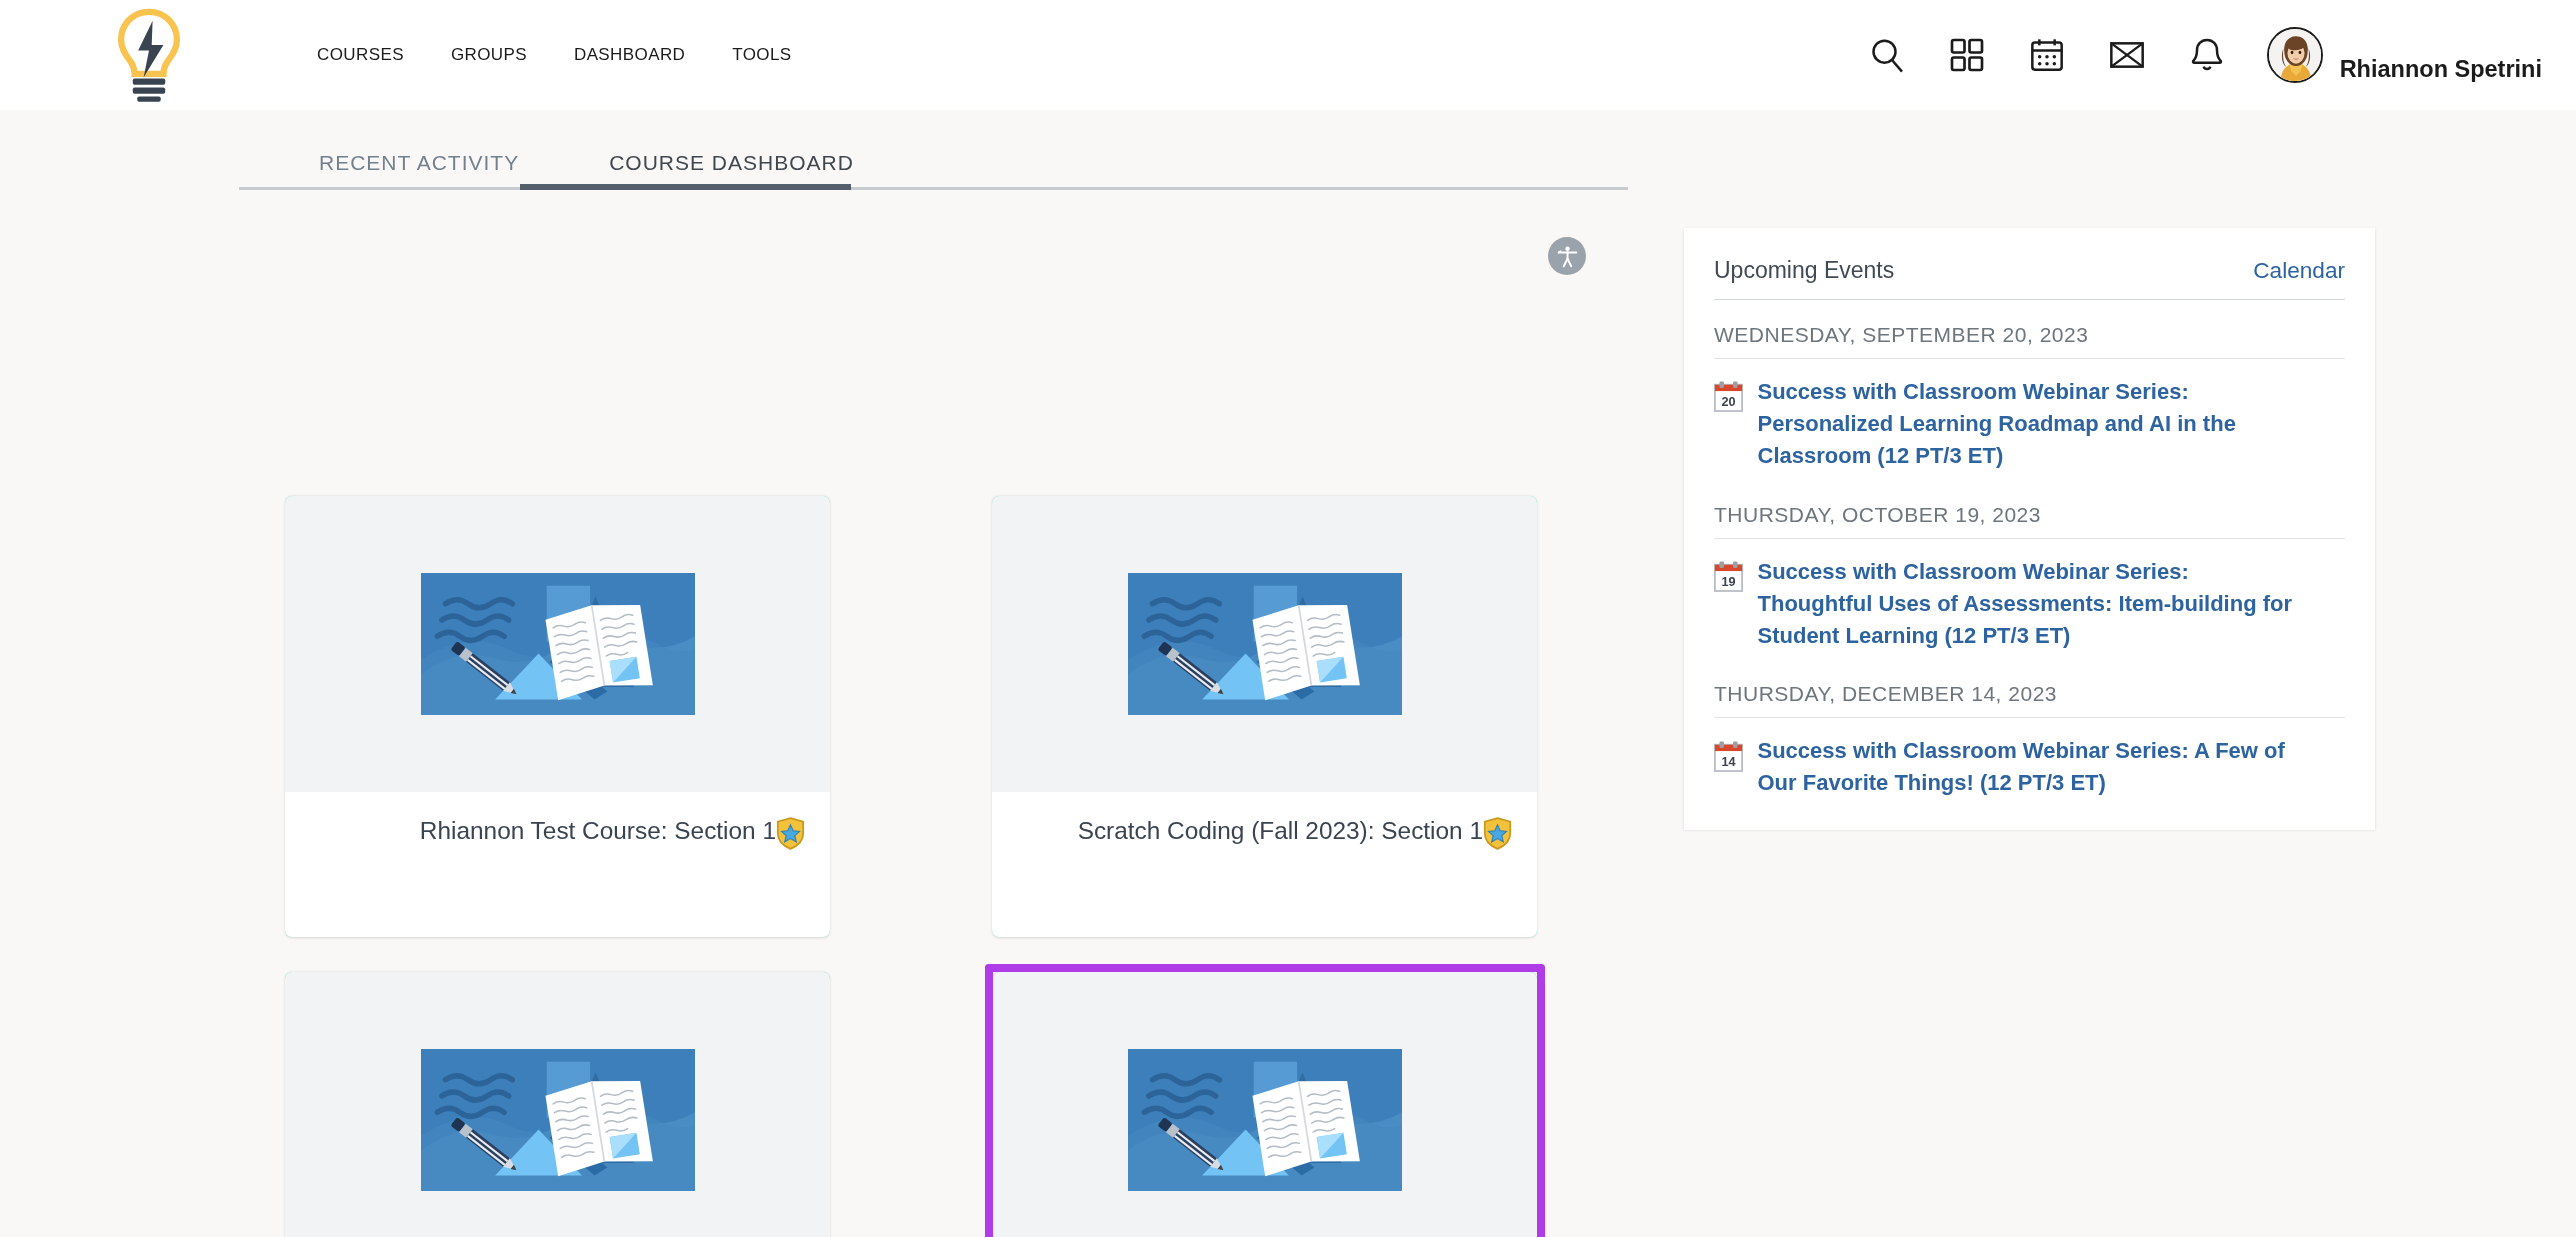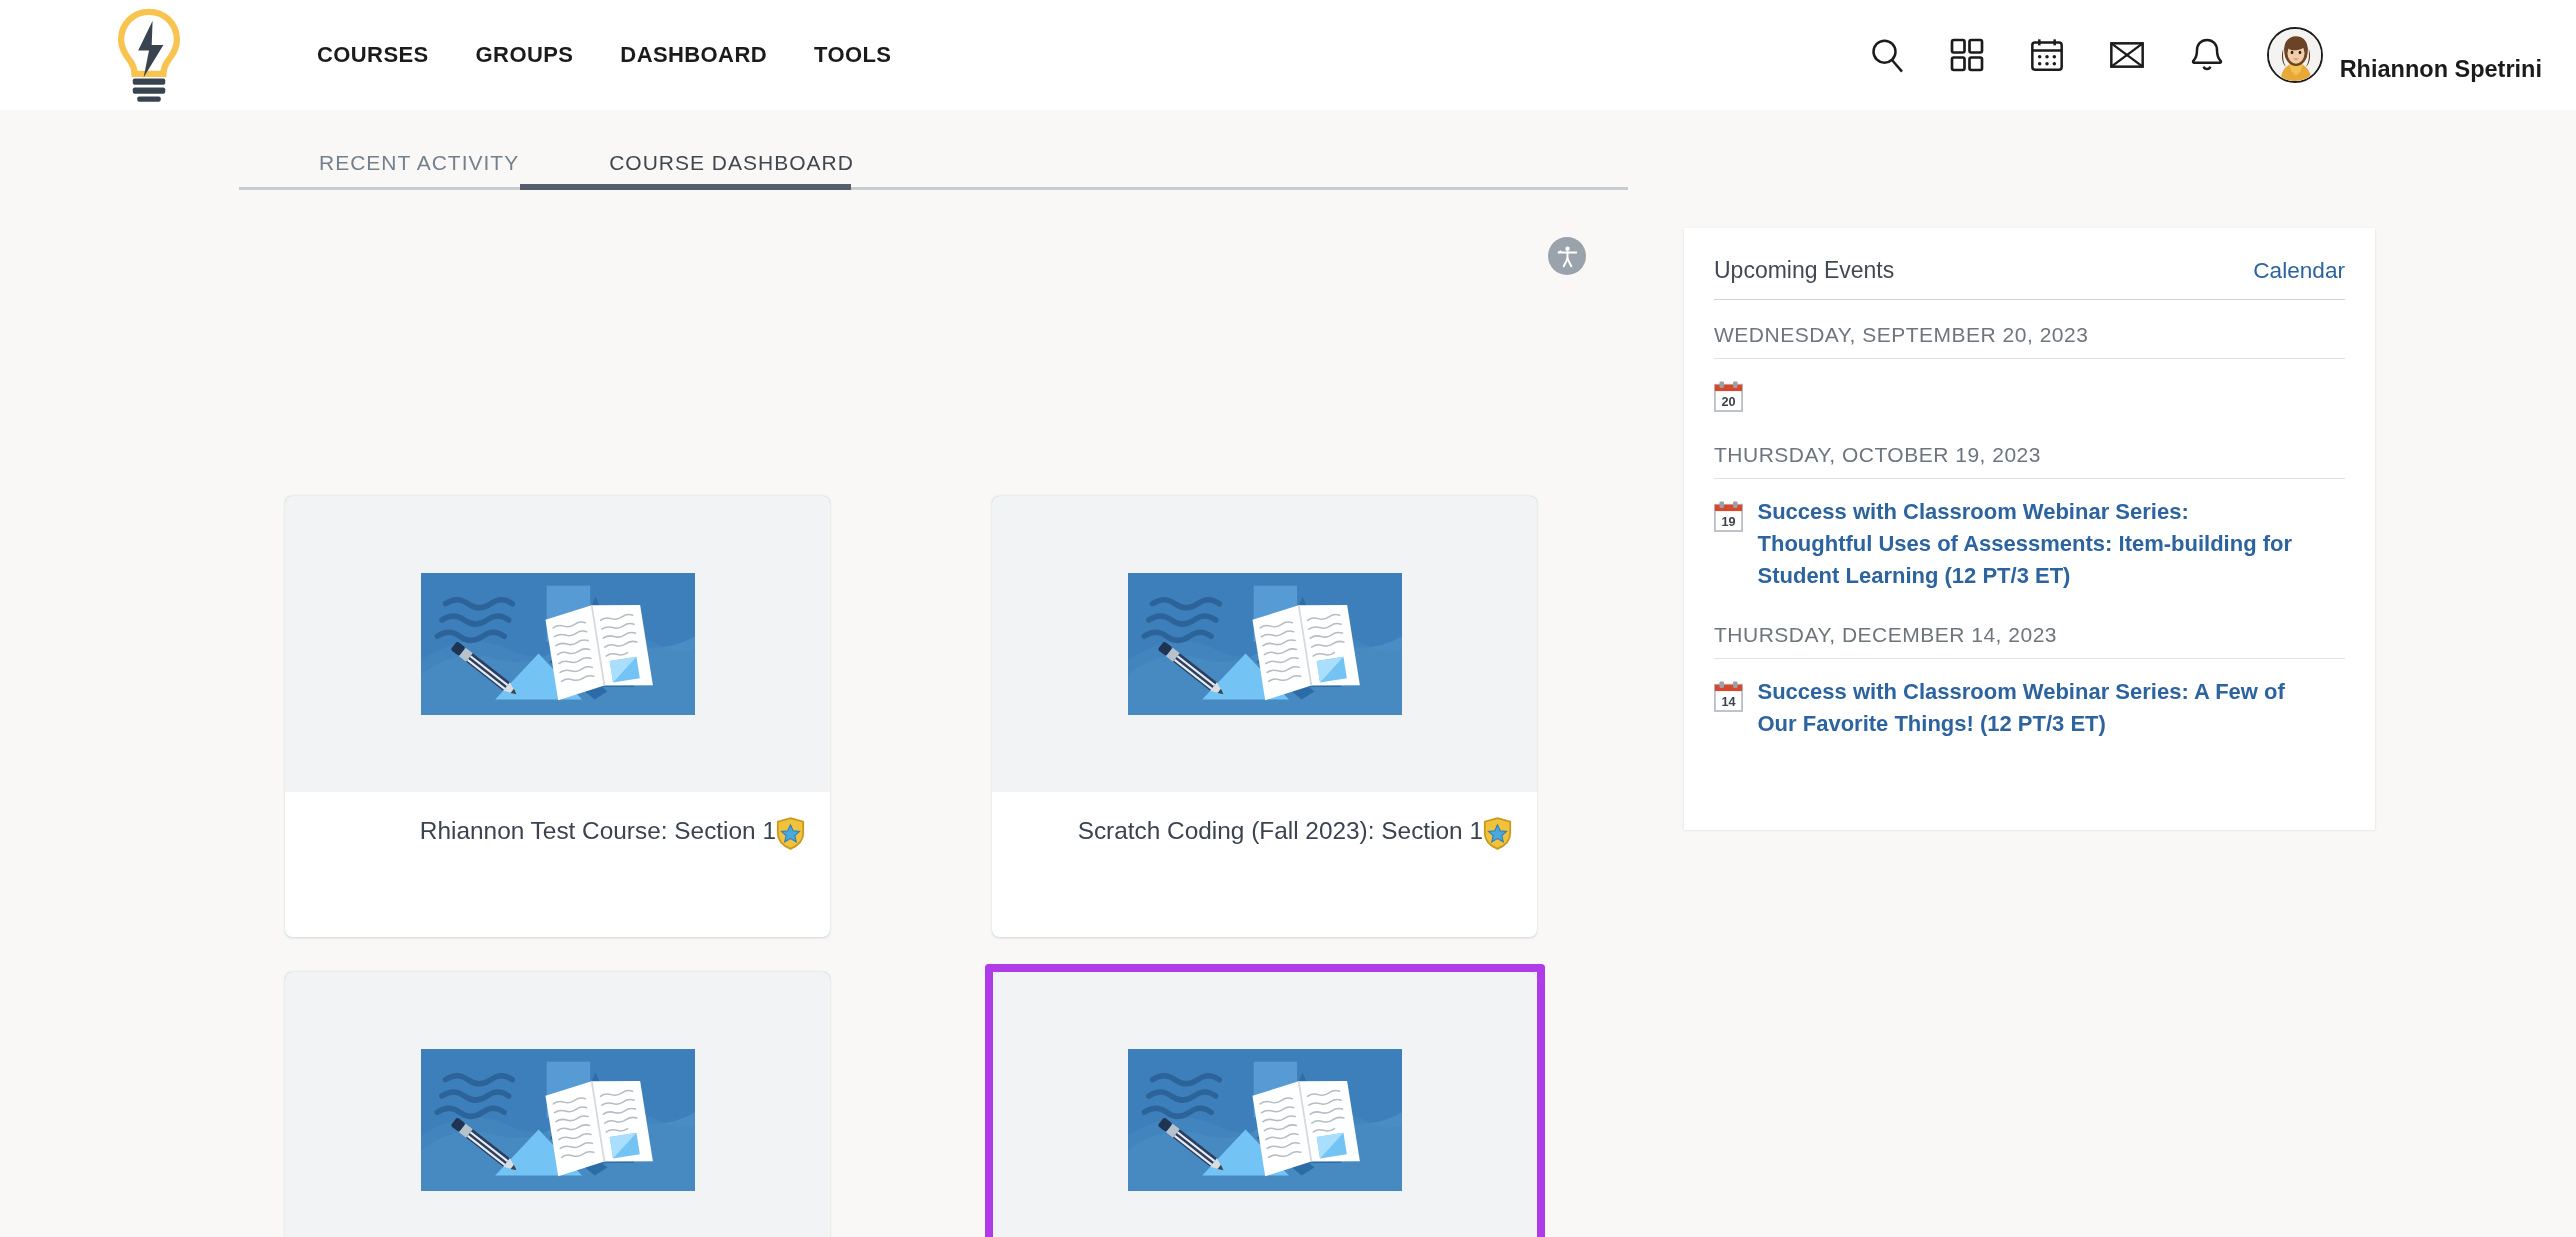--- a/index.html
+++ b/index.html
@@ -21,21 +21,21 @@
     position: absolute; left: 99px; top: 1.8px;
     width: 99px; height: 107px;
     display: flex; align-items: center; justify-content: center;
   }
   .nav {
     position: absolute; left: 317px; top: 0;
     height: 110px;
     display: flex; align-items: center; gap: 47px;
   }
   .nav-item {
-    font-size: 22px; font-weight: bold; letter-spacing: 0.4px;
+    font-size: 17px; font-weight: normal; letter-spacing: 0.4px;
     color: #1b1b1b; cursor: pointer; white-space: nowrap;
   }
   .header-right {
     position: absolute; right: 34px; top: 0; height: 110px;
     display: flex; align-items: center; gap: 40px;
   }
   .hicon { width: 40px; height: 40px; display: block; cursor: pointer; }
   .user-chip { display: flex; align-items: flex-end; gap: 16.3px; cursor: pointer; }
   .avatar {
     width: 56px; height: 56px; border-radius: 50%;
@@ -474,20 +474,21 @@
 
   <div class="event-date">WEDNESDAY, SEPTEMBER 20, 2023</div>
   <div class="event-row">
     <svg class="event-cal-icon" viewBox="0 0 32 34">
       <rect x="1" y="4" width="30" height="29" fill="#ffffff" stroke="#b9bec4" stroke-width="2"></rect>
       <rect x="1" y="4" width="30" height="7" fill="#d9482c"></rect>
       <rect x="6" y="0.5" width="5" height="7" rx="1.4" fill="#9aa0a6"></rect>
       <rect x="21" y="0.5" width="5" height="7" rx="1.4" fill="#9aa0a6"></rect>
       <text x="16" y="27" font-family="'Liberation Sans', sans-serif" font-size="14" font-weight="bold" text-anchor="middle" fill="#3a4450">20</text>
     </svg>
+    <span class="event-link">Success with Classroom Webinar Series: Personalized Learning Roadmap and AI in the Classroom (12 PT/3 ET)</span>
   </div>
 
   <div class="event-date">THURSDAY, OCTOBER 19, 2023</div>
   <div class="event-row">
     <svg class="event-cal-icon" viewBox="0 0 32 34">
       <rect x="1" y="4" width="30" height="29" fill="#ffffff" stroke="#b9bec4" stroke-width="2"></rect>
       <rect x="1" y="4" width="30" height="7" fill="#d9482c"></rect>
       <rect x="6" y="0.5" width="5" height="7" rx="1.4" fill="#9aa0a6"></rect>
       <rect x="21" y="0.5" width="5" height="7" rx="1.4" fill="#9aa0a6"></rect>
       <text x="16" y="27" font-family="'Liberation Sans', sans-serif" font-size="14" font-weight="bold" text-anchor="middle" fill="#3a4450">19</text>

